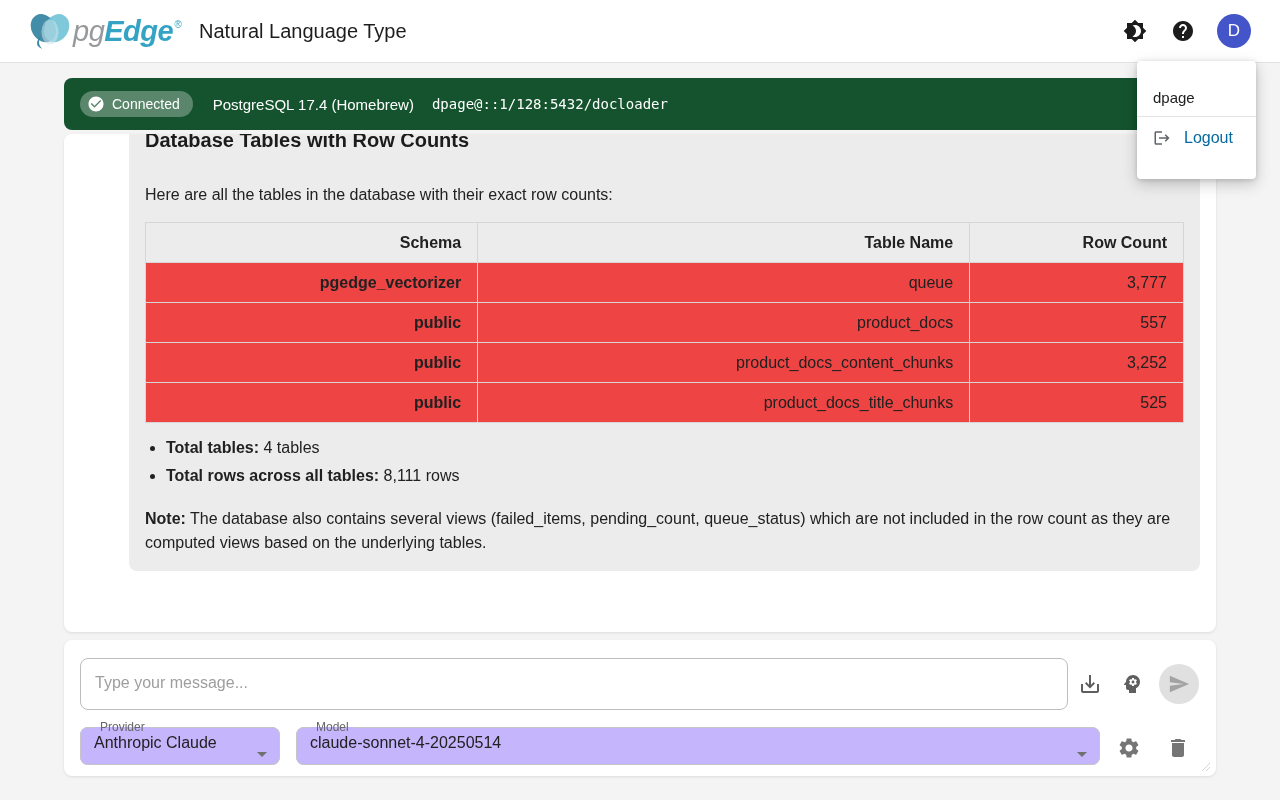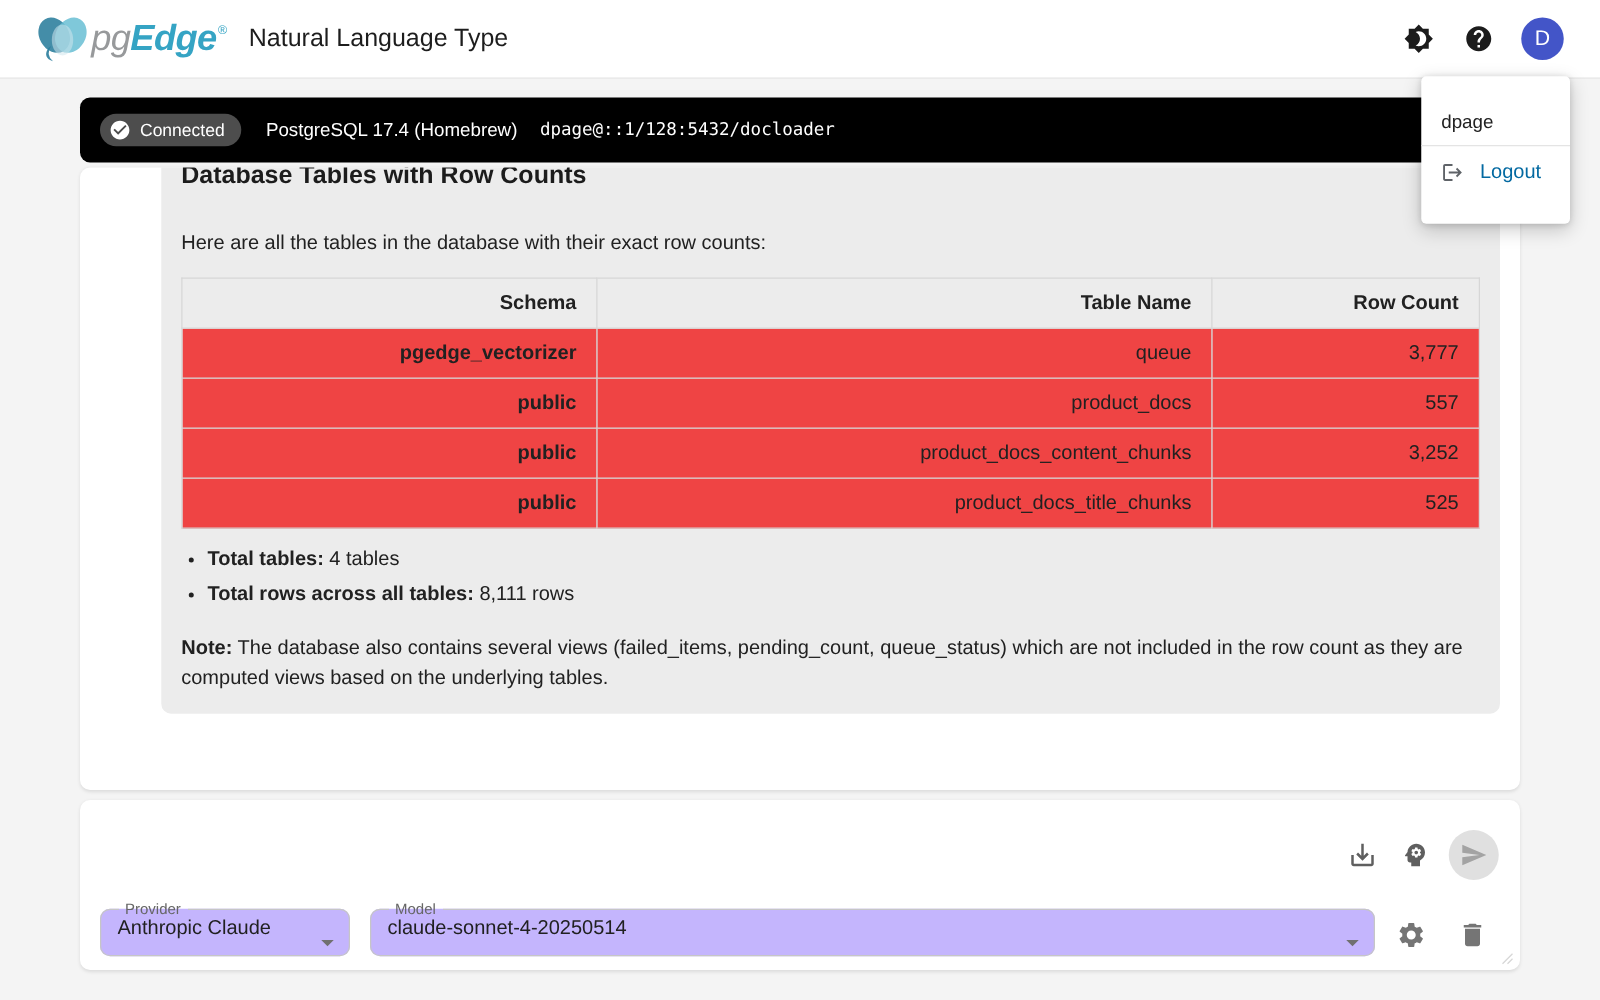--- a/index.html
+++ b/index.html
@@ -27,21 +27,21 @@
     display:flex; align-items:center; justify-content:center; cursor:pointer; padding:0;
   }
   .avatar {
     width:34px; height:34px; border-radius:50%; background:#4355c8; color:#fff;
     font-size:17px; font-family:"Liberation Sans",sans-serif;
     display:flex; align-items:center; justify-content:center; border:none; cursor:pointer; margin-left:6px;
   }
   
   .connection-bar {
     position:absolute; left:64px; top:78px; width:1152px; height:52px;
-    background:#000000; border-radius:8px; color:#fff;
+    background:#14532d; border-radius:8px; color:#fff;
     display:flex; align-items:center; padding:0 16px; z-index:1;
   }
   .status-pill {
     display:flex; align-items:center; gap:7px;
     background:rgba(255,255,255,0.30); border-radius:15px;
     padding:4px 13px 4px 7px; font-size:14px;
   }
   .conn-server { margin-left:20px; font-size:15px; }
   .conn-dsn { margin-left:18px; font-family:"DejaVu Sans Mono", monospace; font-size:14px; }
   .schema-btn { margin-left:auto; width:28px; height:28px; }
@@ -206,20 +206,21 @@
     </table>
     <ul class="summary-list">
       <li><span class="bold">Total tables:</span><span> 4 tables</span></li>
       <li><span class="bold">Total rows across all tables:</span><span> 8,111 rows</span></li>
     </ul>
     <p class="msg-note"><span class="bold">Note:</span><span> The database also contains several views (failed_items, pending_count, queue_status) which are not included in the row count as they are computed views based on the underlying tables.</span></p>
   </div>
 </div>
 
 <div class="composer-card">
+  <textarea class="composer-input" placeholder="Type your message..." style=""></textarea>
 
   <button class="icon-btn dl-btn">
     <svg width="24" height="24" viewBox="0 0 24 24" fill="#5f5f5f">
       <path d="M19 12v7H5v-7H3v7c0 1.1.9 2 2 2h14c1.1 0 2-.9 2-2v-7h-2zm-6 .67l2.59-2.58L17 11.5l-5 5-5-5 1.41-1.41L11 12.67V3h2v9.67z"></path>
     </svg>
   </button>
   <button class="icon-btn ai-btn">
     <svg width="24" height="24" viewBox="0 0 24 24" fill="#5f5f5f">
       <path d="M13 8.57c-.79 0-1.43.64-1.43 1.43s.64 1.43 1.43 1.43 1.43-.64 1.43-1.43-.64-1.43-1.43-1.43z"></path>
       <path d="M13 3C9.25 3 6.2 5.94 6.02 9.64L4.1 12.2c-.25.33-.01.8.4.8H6v3c0 1.1.9 2 2 2h1v3h7v-4.68c2.36-1.12 4-3.53 4-6.32 0-3.87-3.13-7-7-7zm3 7c0 .13-.01.26-.02.39l.83.66c.08.06.1.16.05.25l-.8 1.39c-.05.09-.16.12-.24.09l-.99-.4c-.21.16-.43.29-.67.39L14 13.83c-.01.1-.1.17-.2.17h-1.6c-.1 0-.18-.07-.2-.17l-.16-1.06c-.24-.1-.47-.23-.67-.39l-.99.4c-.09.03-.2 0-.24-.09l-.8-1.39c-.05-.08-.03-.19.05-.25l.83-.66c-.01-.13-.02-.26-.02-.39s.01-.26.02-.39l-.83-.66c-.08-.06-.1-.16-.05-.25l.8-1.39c.05-.09.16-.12.24-.09l.99.4c.21-.16.43-.29.67-.39l.16-1.06c.02-.1.1-.17.2-.17h1.6c.1 0 .18.07.2.17l.16 1.06c.24.1.47.23.67.39l.99-.4c.09-.03.2 0 .24.09l.8 1.39c.05.08.03.19-.05.25l-.83.66c.01.13.02.26.02.39z"></path>

